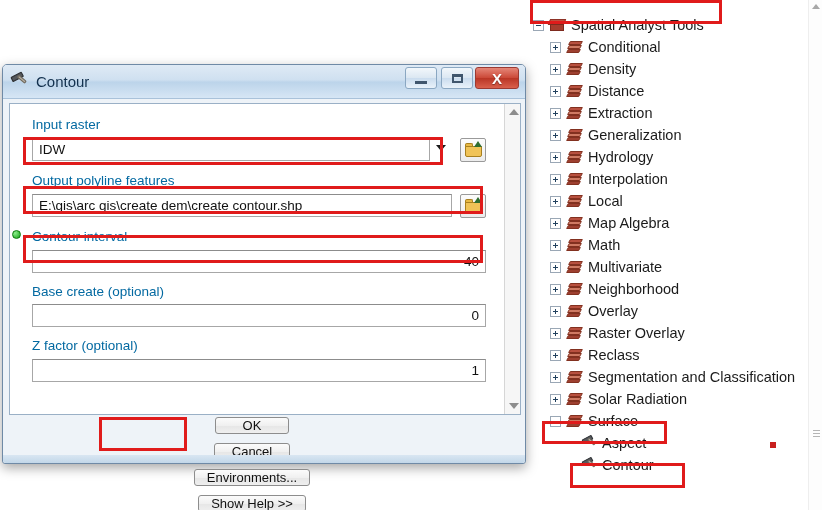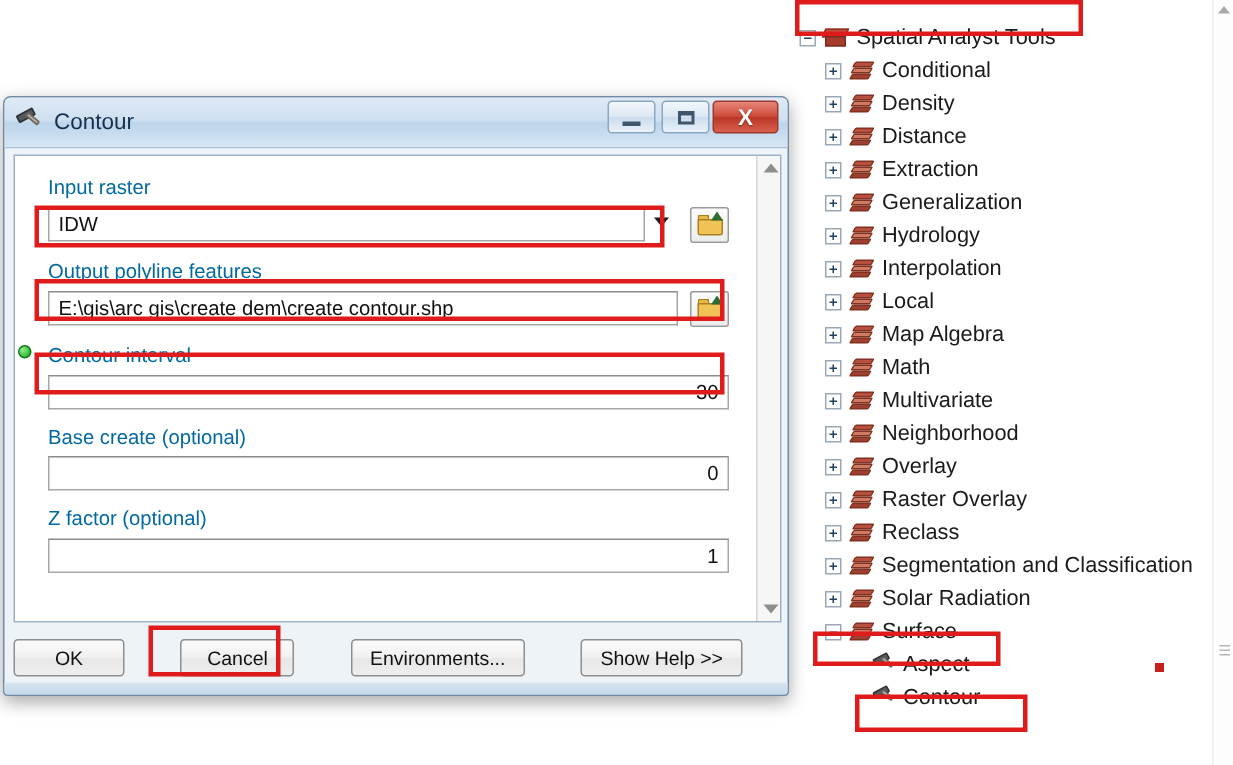--- a/index.html
+++ b/index.html
@@ -338,23 +338,24 @@
   }
   #dialog-scrollbar .sb-up { top: 5px; border-bottom: 6px solid #8d8d8d; }
   #dialog-scrollbar .sb-down { bottom: 5px; border-top: 6px solid #8d8d8d; }
 
   #dialog-footer {
     position: absolute;
     left: 6px; right: 20px; top: 352px;
     height: 42px;
     display: flex;
     align-items: center;
-    justify-content: space-between;
+    justify-content: flex-start;
     gap: 9px;
     padding-right: 10px;
+    flex-direction: column;
   }
   .dlgbtn {
     height: 25px;
     min-width: 76px;
     padding: 0 12px;
     border: 1px solid #8d8d8d;
     border-radius: 3px;
     background: linear-gradient(to bottom,#fbfbfb,#f0f0f0 50%, #e6e6e6 51%, #efefef);
     font-size: 13px;
     color: #111111;
@@ -629,21 +630,21 @@
               <div class="fback"></div>
               <div class="farrow"></div>
           </div>
         </div>
 
         <div class="field-label" style="position:relative;">
           <span>Contour interval</span>
         </div>
         <div class="field-row">
           <div class="txtbox right">
-            <span>30</span>
+            <span>40</span>
           </div>
         </div>
 
         <div class="field-label">Base create (optional)</div>
         <div class="field-row">
           <div class="txtbox right">
             <span>0</span>
           </div>
         </div>
 

